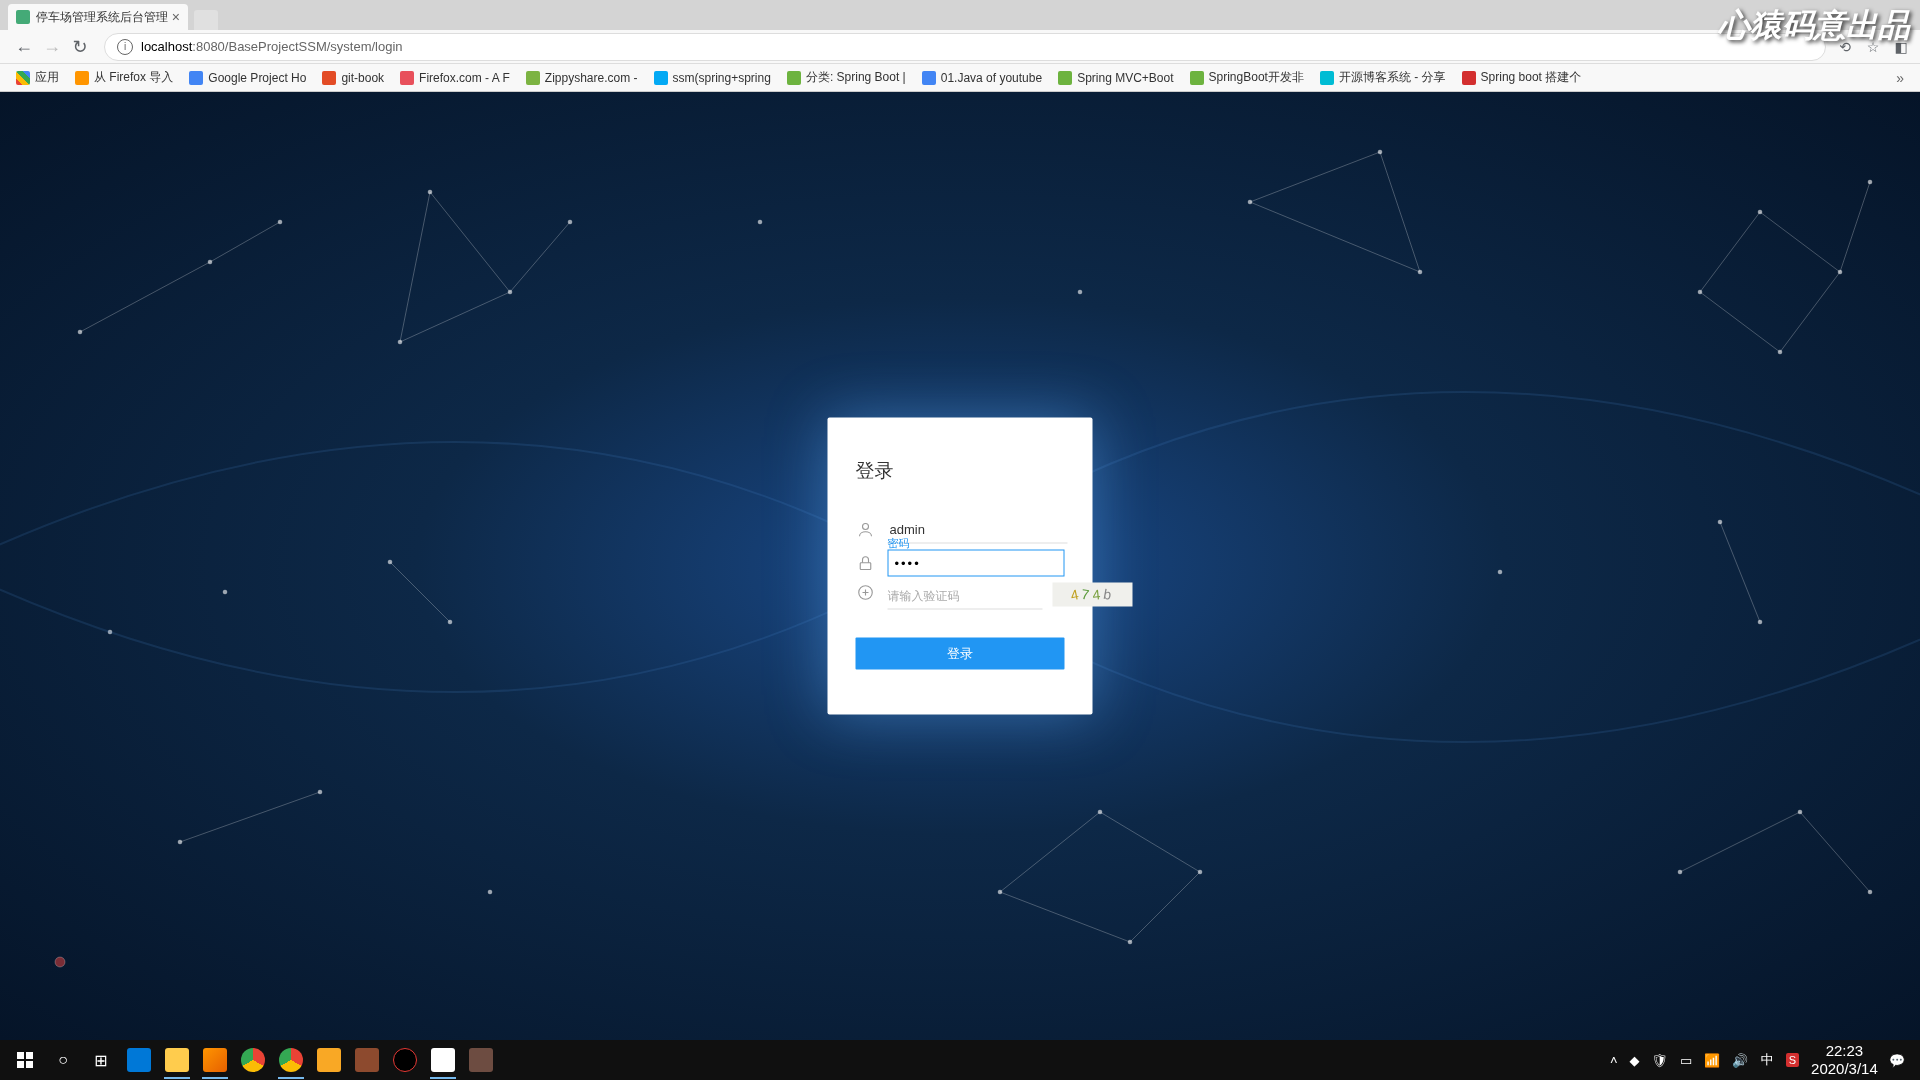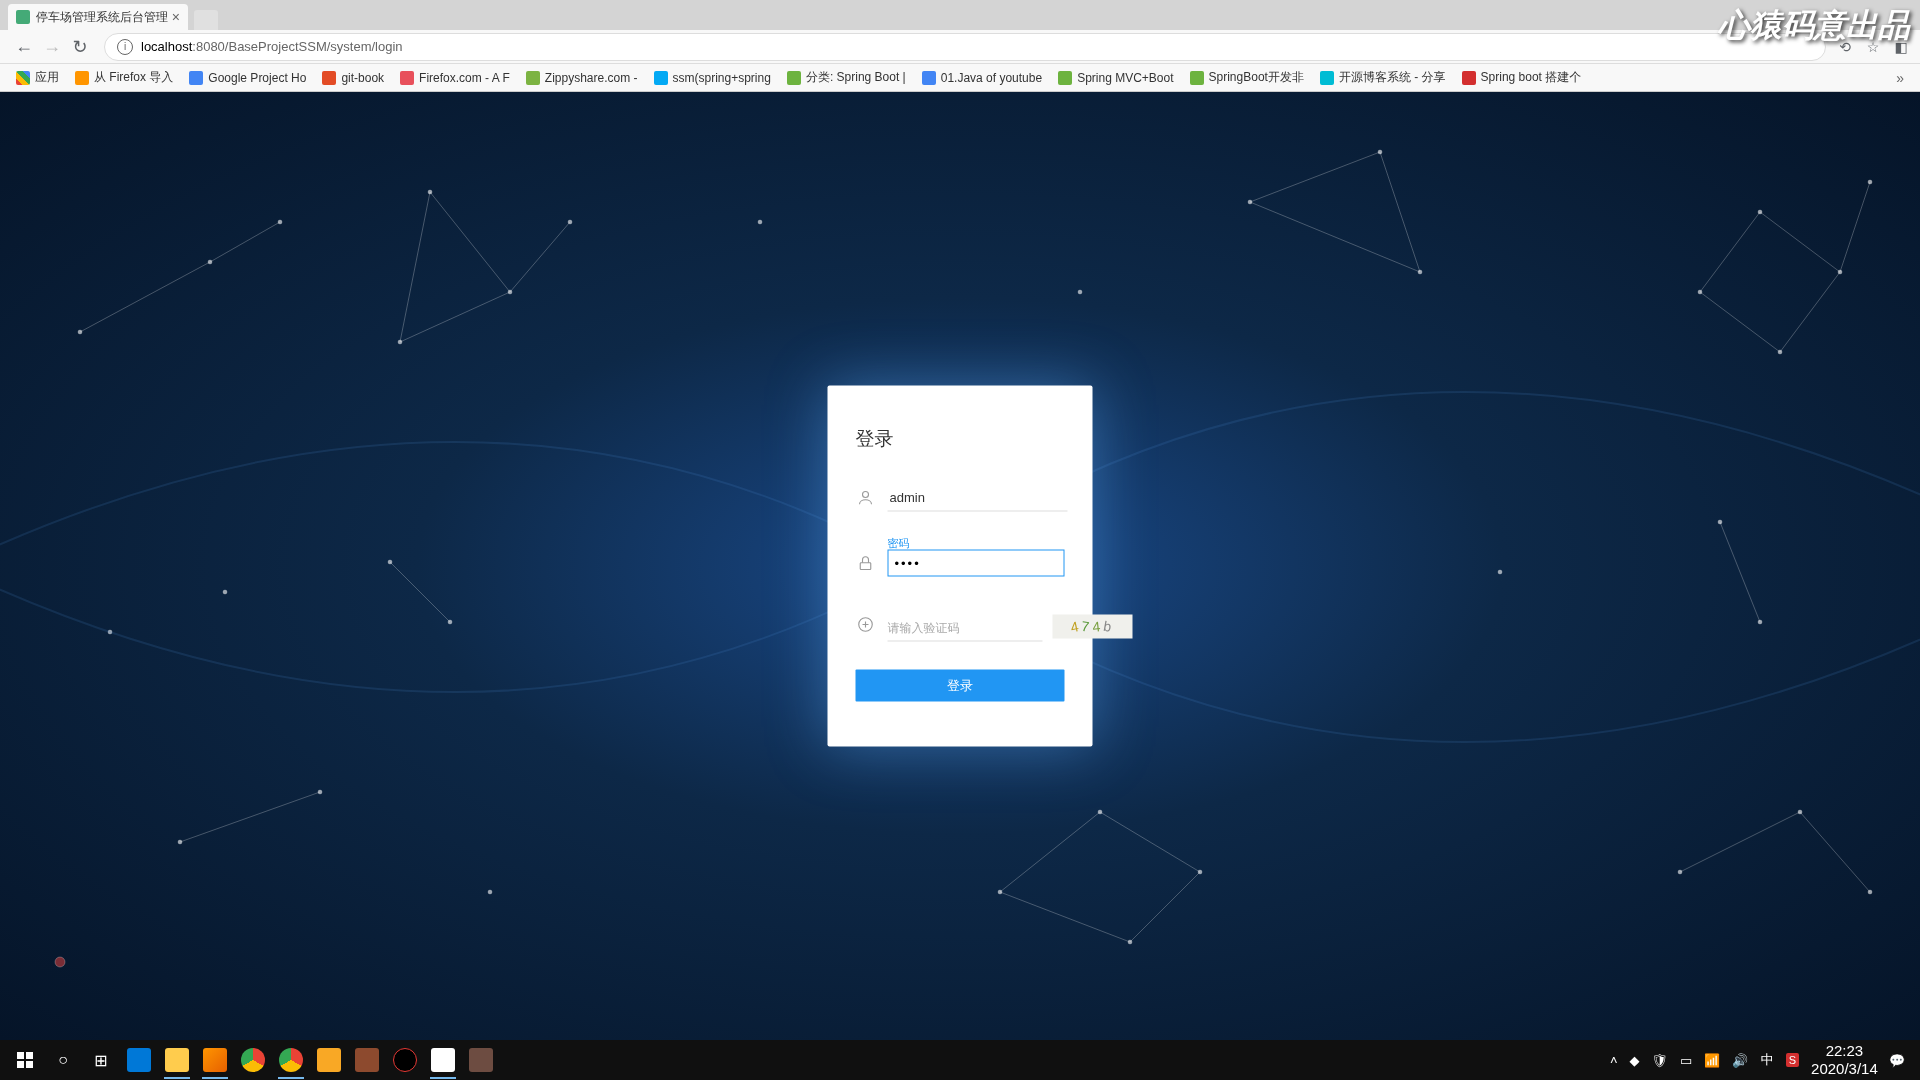--- a/index.html
+++ b/index.html
@@ -22,21 +22,21 @@
 .bookmark-bar{height:28px;display:flex;align-items:center;padding:0 10px;background:#f8f8f8;border-bottom:1px solid #ccc;gap:4px;overflow:hidden}
 .bm{display:flex;align-items:center;font-size:12px;color:#333;padding:3px 6px;border-radius:3px;cursor:pointer;white-space:nowrap}
 .bm-icon{width:14px;height:14px;margin-right:5px;border-radius:2px;flex:0 0 14px}
 .apps-icon{background:linear-gradient(45deg,#ea4335 25%,#fbbc05 25% 50%,#34a853 50% 75%,#4285f4 75%)}
 .bm-more{margin-left:auto;font-size:14px;color:#666;padding:0 6px}
 .watermark{position:absolute;top:4px;right:10px;font-size:32px;font-weight:700;color:#fff;text-shadow:2px 2px 4px rgba(0,0,0,.8);font-style:italic;z-index:100}
 .content{position:relative;width:100%;height:calc(100% - 92px - 40px);background:radial-gradient(ellipse at center,#1a4a8a 0%,#0d2847 40%,#051428 100%);overflow:hidden}
 .content svg.bg{position:absolute;inset:0;width:100%;height:100%}
 .login-card{position:absolute;left:50%;top:50%;transform:translate(-50%,-50%);width:265px;background:#fff;border-radius:2px;box-shadow:0 0 60px rgba(100,180,255,.4);padding:40px 28px 45px}
 .login-title{font-size:19px;color:#333;margin-bottom:32px}
-.form-row{position:relative;margin-bottom:38px;display:flex;align-items:center}
+.form-row{position:relative;margin-bottom:6px;display:flex;align-items:center}
 .row-icon{width:20px;height:20px;margin-right:12px;flex:0 0 20px;display:flex;align-items:center;justify-content:center;color:#999}
 .txt-input{flex:1;border:none;border-bottom:1px solid #ddd;padding:6px 2px;font-size:13px;color:#333;outline:none;background:transparent}
 .txt-input::placeholder{color:#aaa}
 .pwd-wrap{flex:1;position:relative}
 .pwd-label{position:absolute;top:-14px;left:0;font-size:11px;color:#2196f3}
 .pwd-box{width:100%;border:1px solid #2196f3;padding:5px 6px;font-size:13px;outline:none;letter-spacing:2px}
 .captcha-row{display:flex;align-items:flex-start;margin-bottom:28px}
 .captcha-input{flex:0 0 78px;border:none;border-bottom:1px solid #ddd;padding:6px 0;font-size:12px;color:#333;outline:none;margin-right:10px}
 .captcha-input::placeholder{color:#aaa}
 .captcha-img{flex:0 0 80px;height:24px;background:#f0f0ec;display:flex;align-items:center;justify-content:center;font-family:cursive;font-size:14px;letter-spacing:3px;position:relative;overflow:hidden}

